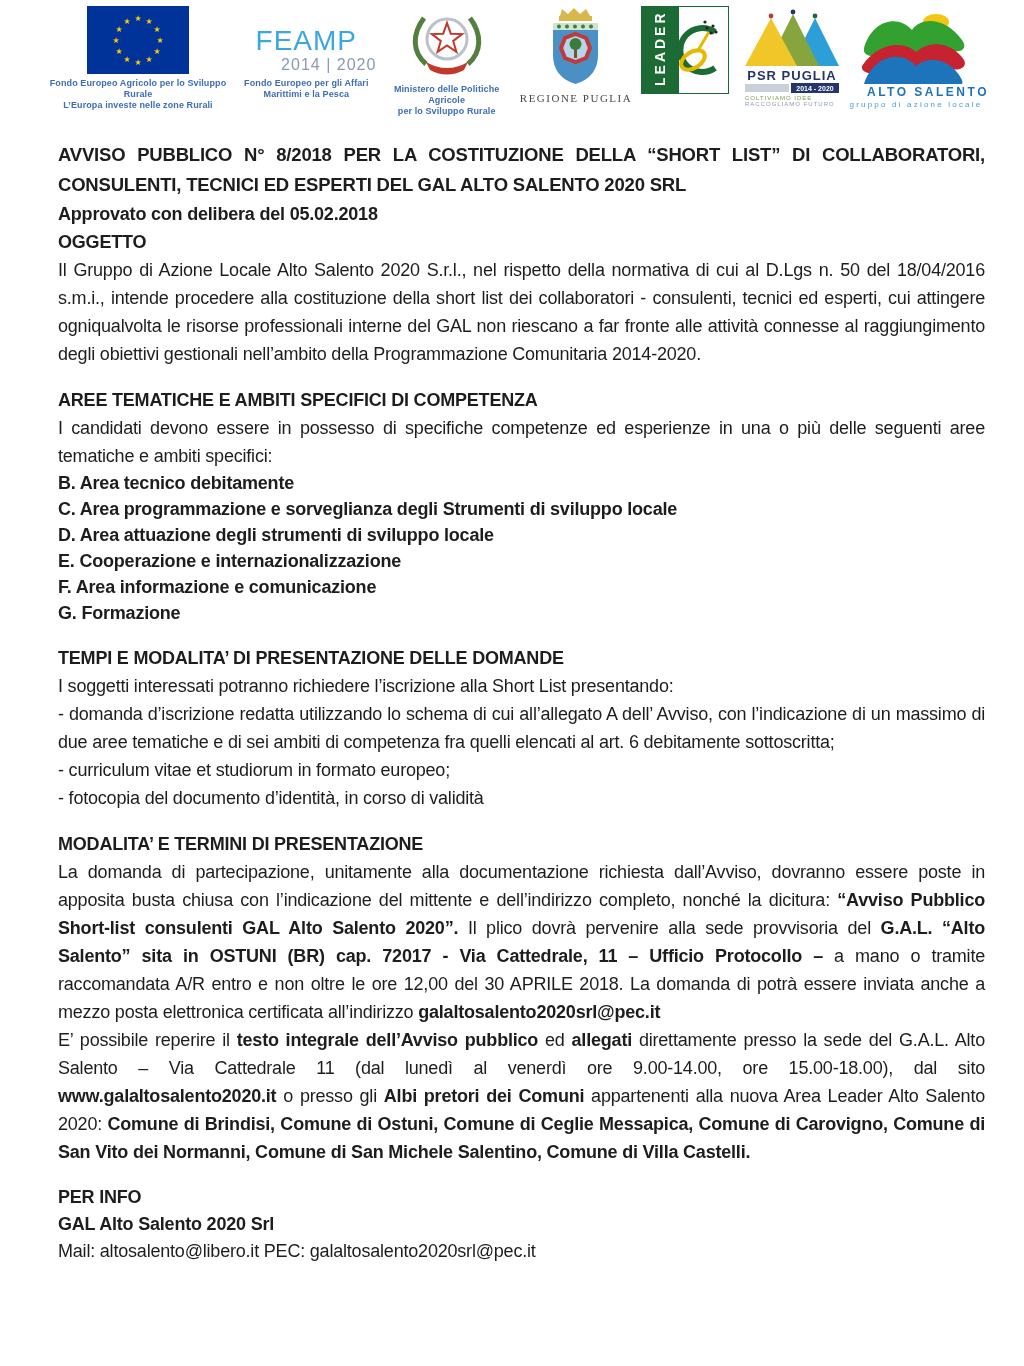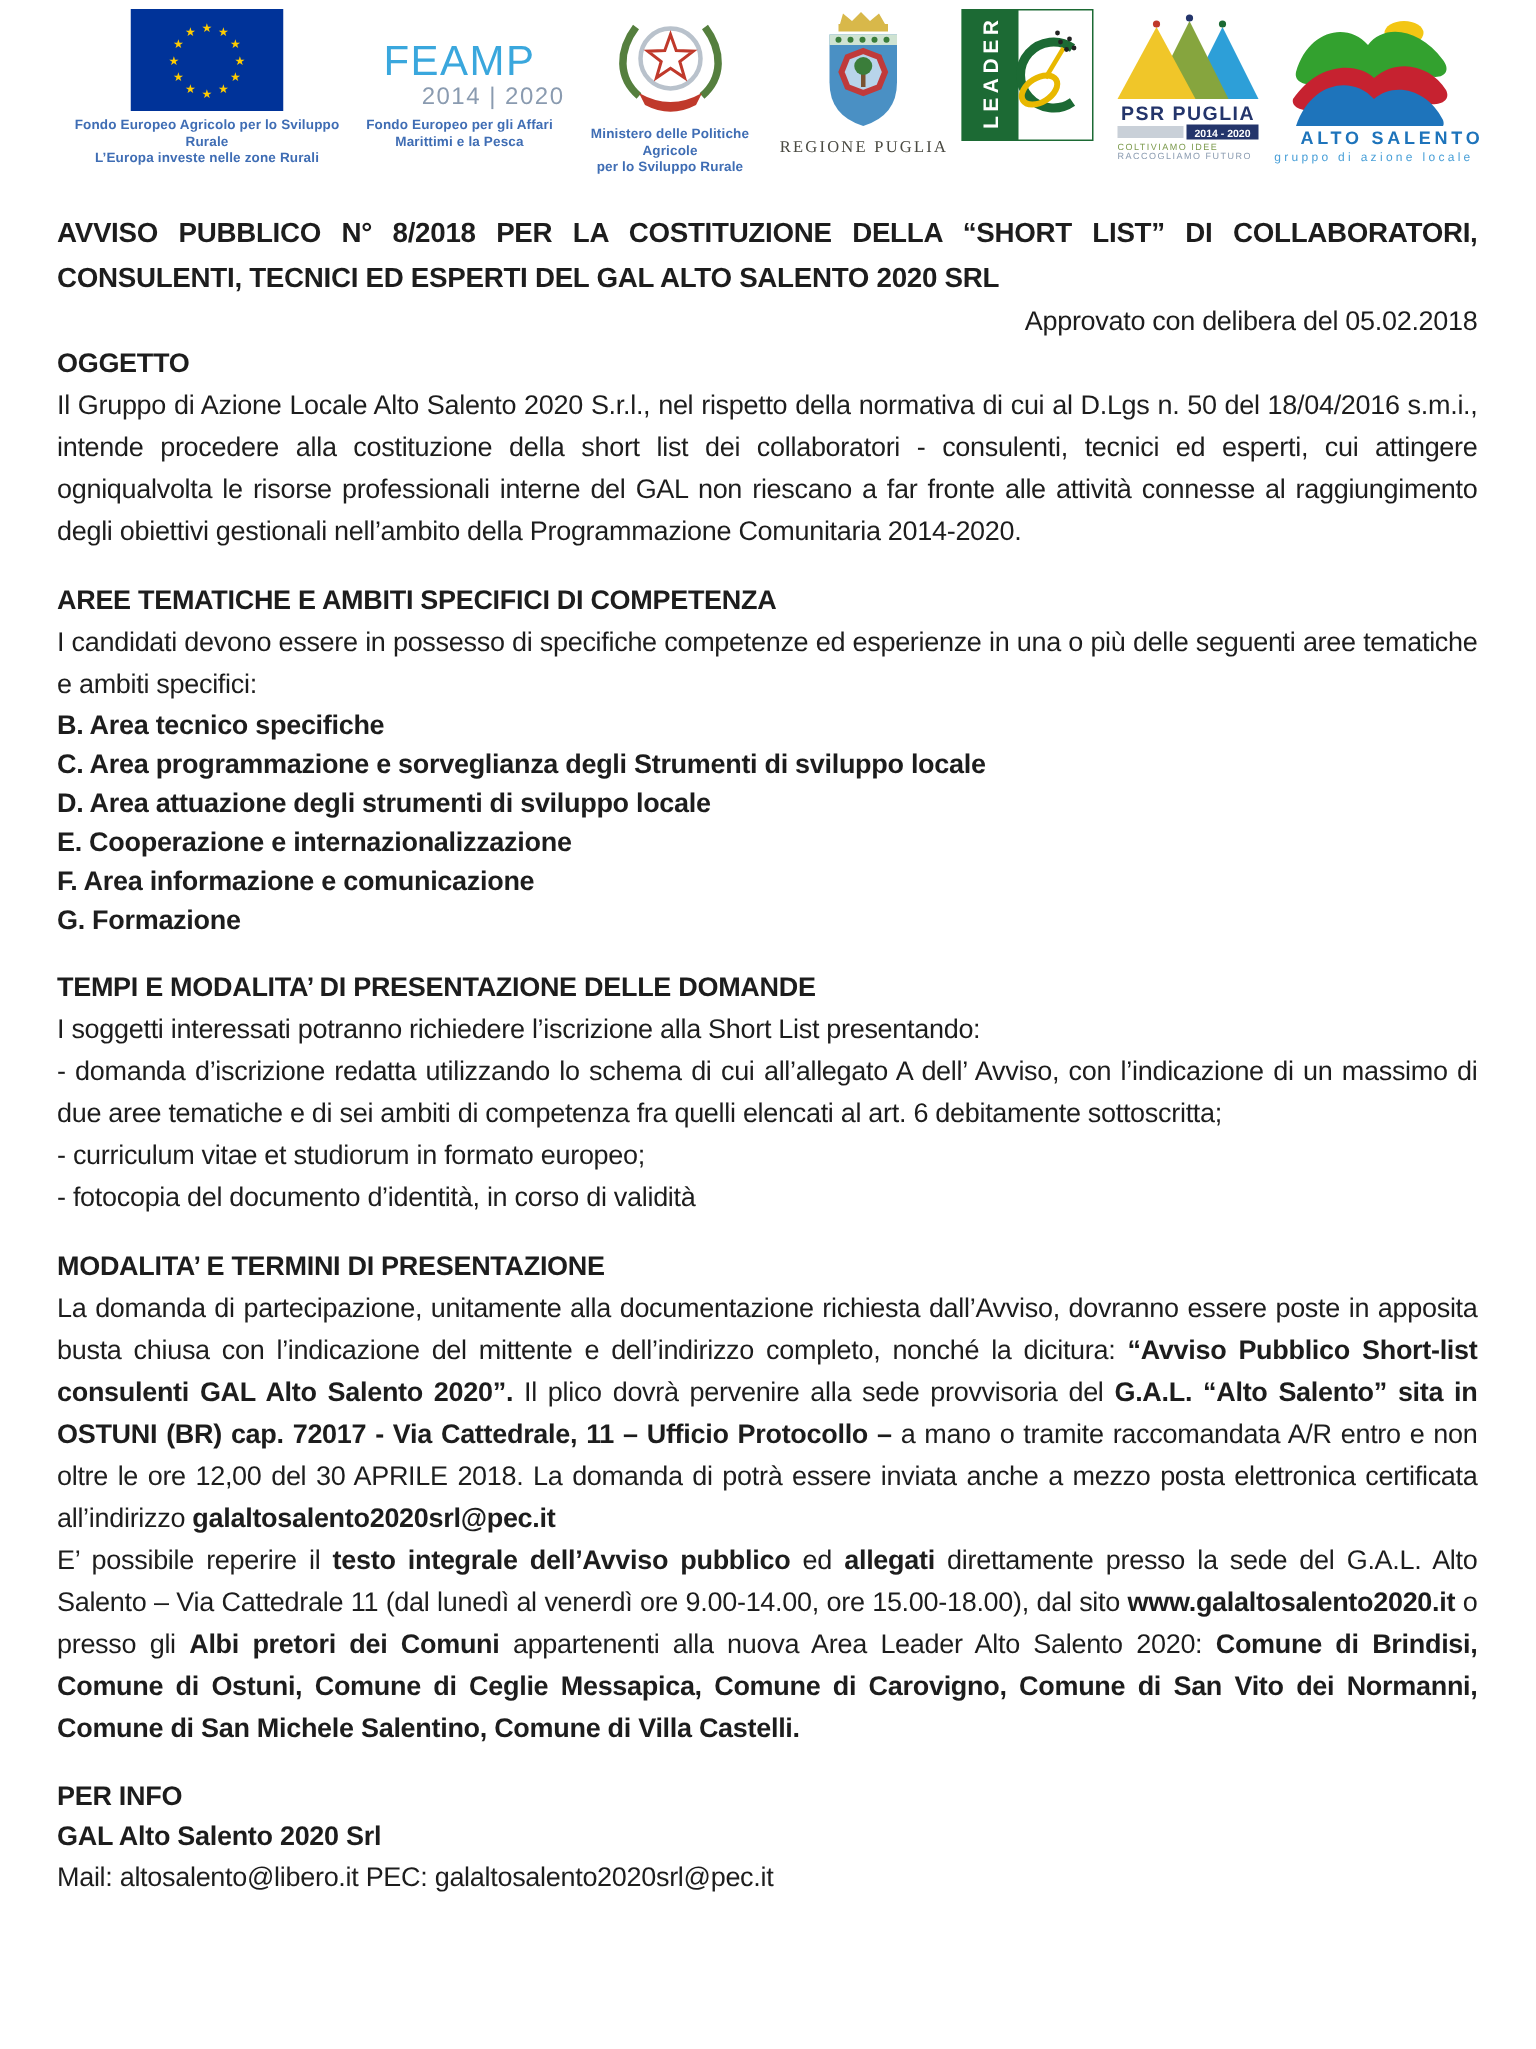--- a/index.html
+++ b/index.html
@@ -38,24 +38,24 @@
   .s-lyellow{stroke:var(--leader_yellow);fill:none;}
   .f-psr-y{fill:var(--psr_yellow);} .f-psr-g{fill:var(--psr_green);} .f-psr-b{fill:var(--psr_blue);}
   .f-psr-navy{fill:var(--psr_navy);}
   .t-psr{fill:var(--psr_navy);font-weight:700;font-size:13px;letter-spacing:1px;}
   .t-psr-s1{fill:var(--psr_olive);font-size:6px;letter-spacing:1px;}
   .t-psr-s2{fill:var(--psr_grayblue);font-size:6px;letter-spacing:1px;}
   .t-psr-years{fill:#ffffff;font-size:7px;font-weight:700;}
   .f-alto-g{fill:var(--alto_green);} .f-alto-r{fill:var(--alto_red);}
   .f-alto-b{fill:var(--alto_blue);} .f-sun{fill:var(--sun_yellow);}
   
-  .content{padding:22px 39px 0 38px;font-size:18px;line-height:28px;letter-spacing:-0.2px;}
+  .content{padding:22px 39px 0 58px;font-size:18px;line-height:28px;letter-spacing:-0.2px;}
   .content p{margin:0;}
   .just{text-align:justify;}
-  .center{text-align:right;}
+  .center{text-align:left;font-weight:bold;}
   .b{font-weight:700;}
   .title{font-size:18.5px;line-height:30px;}
   .gap{height:18px;}
   .aree-item{font-weight:700;line-height:26px;}
   .perinfo p{line-height:27px;}
 </style>
 </head>
 <body>
 
 <div class="page">
@@ -178,21 +178,21 @@
     <p class="title b just">AVVISO PUBBLICO N° 8/2018 PER LA COSTITUZIONE DELLA “SHORT LIST” DI COLLABORATORI, CONSULENTI, TECNICI ED ESPERTI DEL GAL ALTO SALENTO 2020 SRL</p>
     <p class="center">Approvato con delibera del 05.02.2018</p>
 
     <p class="b">OGGETTO</p>
     <p class="just">Il Gruppo di Azione Locale Alto Salento 2020 S.r.l., nel rispetto della normativa di cui al D.Lgs n. 50 del 18/04/2016 s.m.i., intende procedere alla costituzione della short list dei collaboratori - consulenti, tecnici ed esperti,  cui attingere ogniqualvolta le risorse professionali interne del GAL non riescano a far fronte alle attività connesse al raggiungimento degli obiettivi gestionali nell’ambito della Programmazione Comunitaria 2014-2020.</p>
 
     <div class="gap"></div>
 
     <p class="b">AREE TEMATICHE E AMBITI SPECIFICI DI COMPETENZA</p>
     <p class="just">I candidati devono essere in possesso di specifiche competenze ed esperienze in una o più delle seguenti aree tematiche e ambiti specifici:</p>
-    <div class="aree-item">B. Area tecnico specifiche</div>
+    <div class="aree-item">B. Area tecnico debitamente</div>
     <div class="aree-item">C. Area programmazione e sorveglianza degli Strumenti di sviluppo locale</div>
     <div class="aree-item">D. Area attuazione degli strumenti di sviluppo locale</div>
     <div class="aree-item">E. Cooperazione e internazionalizzazione</div>
     <div class="aree-item">F. Area informazione e comunicazione</div>
     <div class="aree-item">G. Formazione</div>
 
     <div class="gap"></div>
 
     <p class="b">TEMPI E MODALITA’ DI PRESENTAZIONE DELLE DOMANDE</p>
     <p>I soggetti interessati potranno richiedere l’iscrizione alla Short List presentando:</p>

